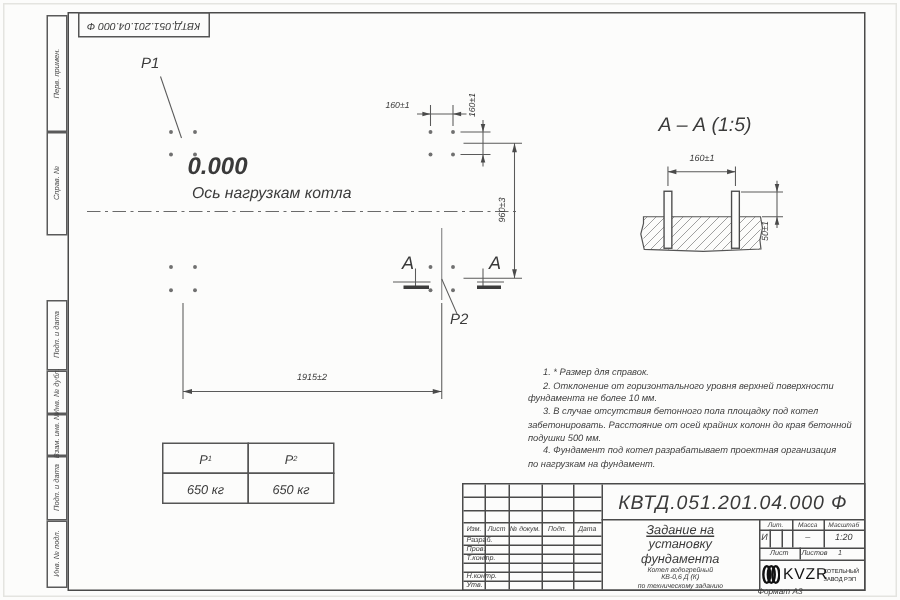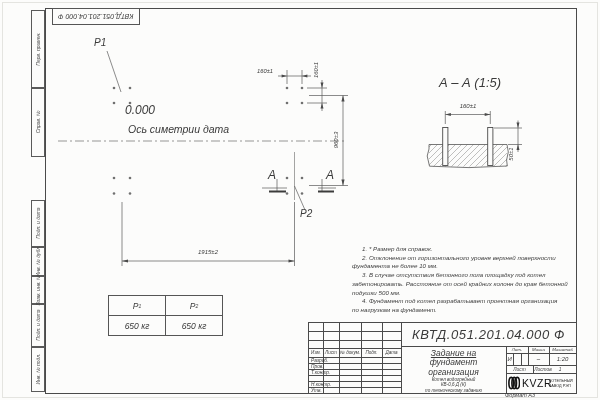--- a/index.html
+++ b/index.html
@@ -131,22 +131,22 @@
     <g fill="#4a4a4a">
       <polygon points="445.3,114.5 450.9,112.9 450.9,116.1"></polygon>
       <polygon points="490.3,114.5 484.7,112.9 484.7,116.1"></polygon>
       <polygon points="518,128 516.5,122.6 519.5,122.6"></polygon>
       <polygon points="518,144.5 516.5,149.9 519.5,149.9"></polygon>
     </g>
   </svg>
 
   <div class="t" style="left:94px;top:38px;font-size:10px;">Р1</div>
   <div class="t" style="left:300px;top:209px;font-size:10px;">Р2</div>
-  <div class="t" style="left:125px;top:104px;font-size:12px;">0.000</div>
-  <div class="t" style="left:128px;top:124px;font-size:10.5px;">Ось симетрии дата</div>
+  <div class="t" style="left:125px;top:104px;font-size:16px;font-weight:bold;">0.000</div>
+  <div class="t" style="left:128px;top:124px;font-size:10.5px;">Ось нагрузкам котла</div>
   <div class="t c" style="left:208px;top:249px;font-size:6px;">1915±2</div>
   <div class="t rot" style="left:336px;top:140px;font-size:6px;">960±3</div>
   <div class="t c" style="left:265px;top:68px;font-size:5.8px;">160±1</div>
   <div class="t rot" style="left:316px;top:70px;font-size:5.8px;">160±1</div>
   <div class="t c" style="left:272px;top:169px;font-size:12px;">А</div>
   <div class="t c" style="left:330px;top:169px;font-size:12px;">А</div>
 
   <div class="t c" style="left:470px;top:76px;font-size:13px;">А – А (1:5)</div>
   <div class="t c" style="left:468px;top:103px;font-size:6px;">160±1</div>
   <div class="t rot" style="left:511px;top:154px;font-size:6px;">50±1</div>
@@ -213,22 +213,22 @@
     <div class="tt" style="left:82.5px;top:26.5px;font-size:4.6px;transform:translateX(-50%);">Дата</div>
 
     <div class="tt" style="left:2px;top:34.6px;font-size:4.8px;">Разраб.</div>
     <div class="tt" style="left:2px;top:40.6px;font-size:4.8px;">Пров.</div>
     <div class="tt" style="left:2px;top:46.6px;font-size:4.8px;">Т.контр.</div>
     <div class="tt" style="left:2px;top:52.6px;font-size:4.8px;"></div>
     <div class="tt" style="left:2px;top:58.6px;font-size:4.8px;">Н.контр.</div>
     <div class="tt" style="left:2px;top:64.6px;font-size:4.8px;">Утв.</div>
 
     <div class="tt" style="left:144.5px;top:24.5px;font-size:8.5px;transform:translateX(-50%);text-decoration:underline;">Задание на</div>
-    <div class="tt" style="left:144.5px;top:34px;font-size:8.5px;transform:translateX(-50%);">фундамент</div>
-    <div class="tt" style="left:144.5px;top:43.5px;font-size:8.5px;transform:translateX(-50%);">организация</div>
+    <div class="tt" style="left:144.5px;top:34px;font-size:8.5px;transform:translateX(-50%);">установку</div>
+    <div class="tt" style="left:144.5px;top:43.5px;font-size:8.5px;transform:translateX(-50%);">фундамента</div>
     <div class="tt" style="left:144.5px;top:53.5px;font-size:4.6px;transform:translateX(-50%);">Котел водогрейный</div>
     <div class="tt" style="left:144.5px;top:59px;font-size:4.6px;transform:translateX(-50%);">КВ-0,6 Д (К)</div>
     <div class="tt" style="left:144.5px;top:64.5px;font-size:4.6px;transform:translateX(-50%);">по техническому заданию</div>
 
     <div class="tt" style="left:208px;top:24px;font-size:4.4px;transform:translateX(-50%);">Лит.</div>
     <div class="tt" style="left:229.5px;top:24px;font-size:4.4px;transform:translateX(-50%);">Масса</div>
     <div class="tt" style="left:253.5px;top:24px;font-size:4.4px;transform:translateX(-50%);">Масштаб</div>
     <div class="tt" style="left:200.6px;top:32.5px;font-size:6px;transform:translateX(-50%);">И</div>
     <div class="tt" style="left:229.5px;top:32.5px;font-size:6px;transform:translateX(-50%);">–</div>
     <div class="tt" style="left:253.5px;top:32.5px;font-size:6px;transform:translateX(-50%);">1:20</div>

